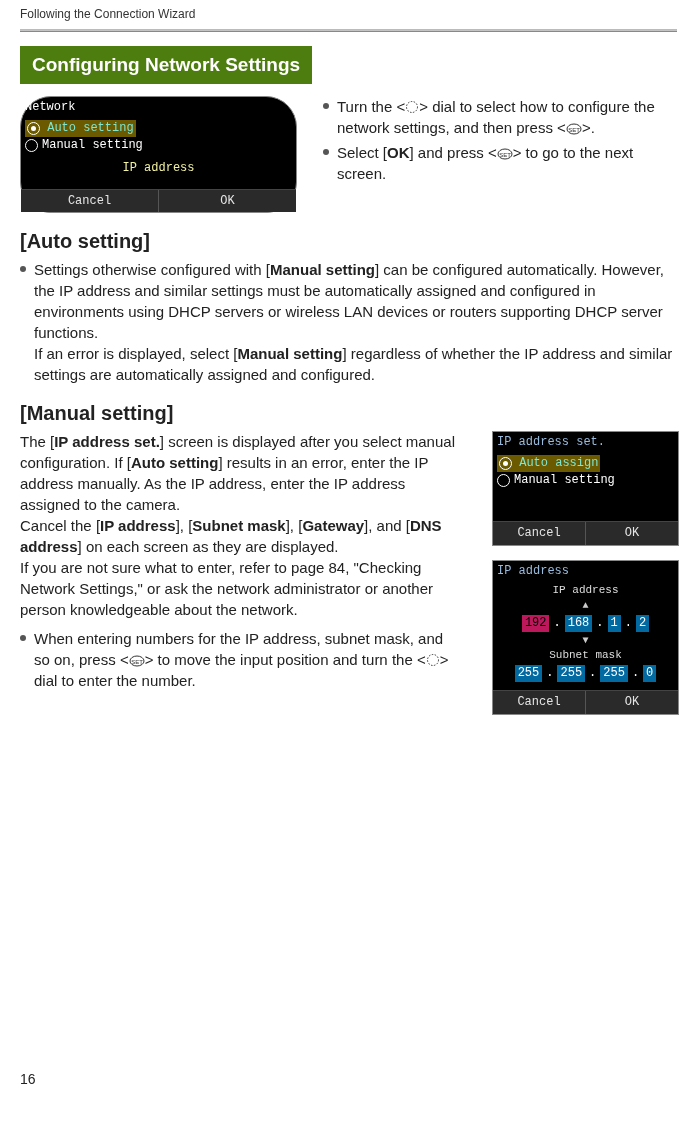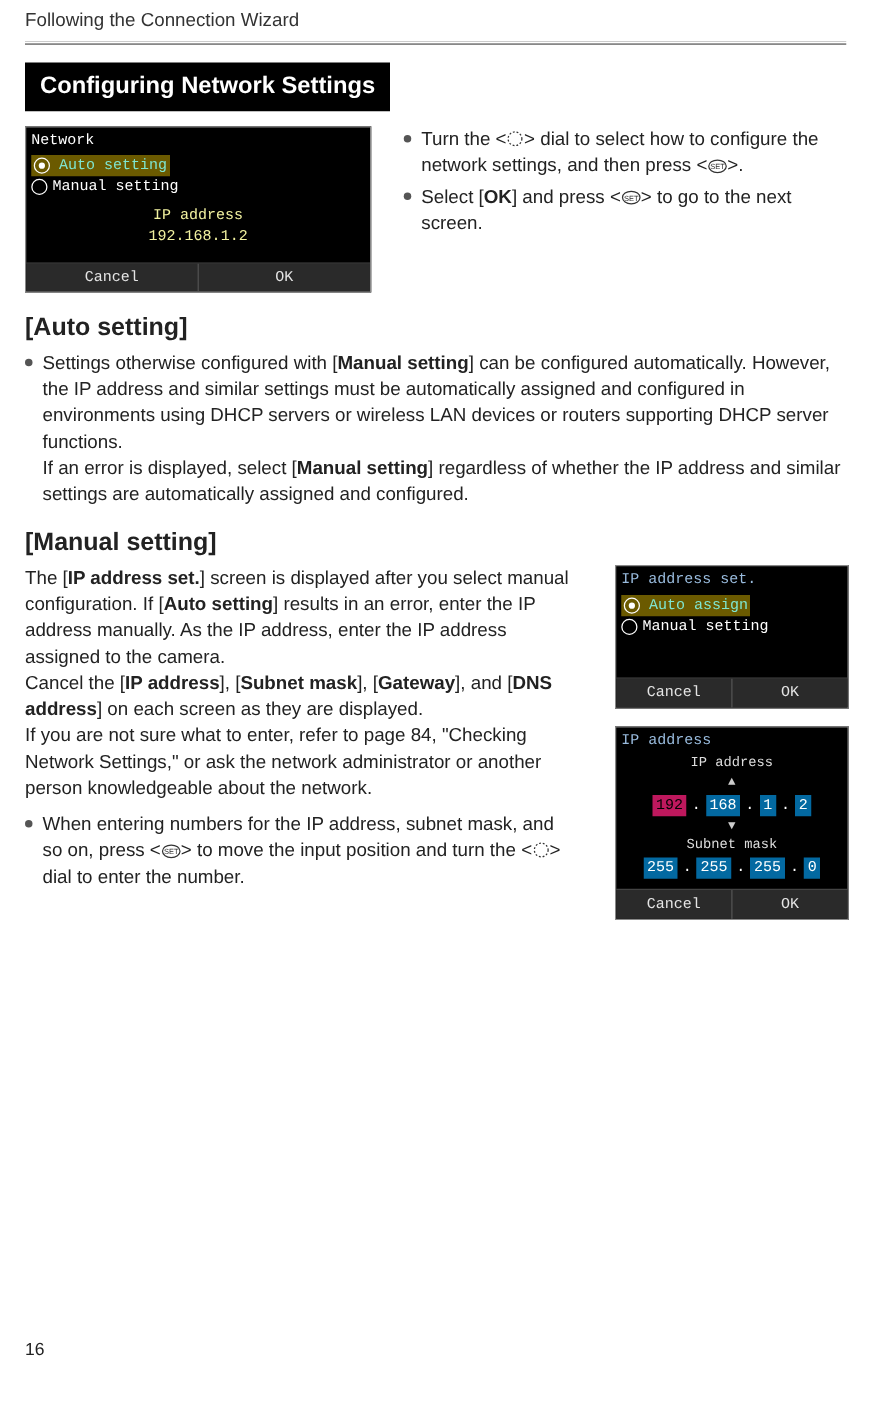--- a/index.html
+++ b/index.html
@@ -11,51 +11,51 @@
     width: 697px;
     line-height: 1.4;
   }
   .page {
     padding: 0 20px 0 20px;
     position: relative;
     min-height: 1100px;
   }
   .running-header {
     padding-top: 6px;
-    font-size: 15px;
+    font-size: 12px;
     color: #333;
   }
   .divider {
     height: 3px;
     background: linear-gradient(to bottom, #bbb 1px, #fff 1px, #888 2px);
     margin: 6px 0 14px;
   }
   .section-title-box {
     display: inline-block;
-    background: #000000;
+    background: #4d7c0f;
     color: #fff;
     font-weight: bold;
     font-size: 19px;
     padding: 6px 12px;
     margin-bottom: 12px;
   }
   .top-row {
     display: flex;
     align-items: flex-start;
     gap: 26px;
   }
   .shot {
     border: 1px solid #888;
     background: #000;
     color: #fff;
     font-family: "Courier New", monospace;
     font-size: 12px;
     flex: none;
   }
-  .shot-lg { width: 275px; }
+  .shot-lg { width: 275px; border-radius: 31px; }
   .shot-sm { width: 185px; }
   .shot-title {
     padding: 2px 4px;
     color: #fff;
   }
   .shot-body { padding: 2px 4px 6px; }
   .radio-row { display:flex; align-items:center; gap:4px;}
   .radio-glyph {
     width:11px;height:11px;border:1px solid #fff;border-radius:50%;
     display:inline-flex;align-items:center;justify-content:center;flex:none;
@@ -105,21 +105,20 @@
         <div class="radio-row hl">
           <span class="radio-glyph sel"></span>
           <span class="cyan">Auto setting</span>
         </div>
         <div class="radio-row">
           <span class="radio-glyph"></span>
           <span>Manual setting</span>
         </div>
         <div class="shot-center">
           <div>IP address</div>
-          <div>192.168.1.2</div>
         </div>
       </div>
       <div class="shot-buttons">
         <div class="shot-btn">Cancel</div>
         <div class="shot-btn">OK</div>
       </div>
     </div>
 
     <div class="bullets">
       <div class="bullet">

